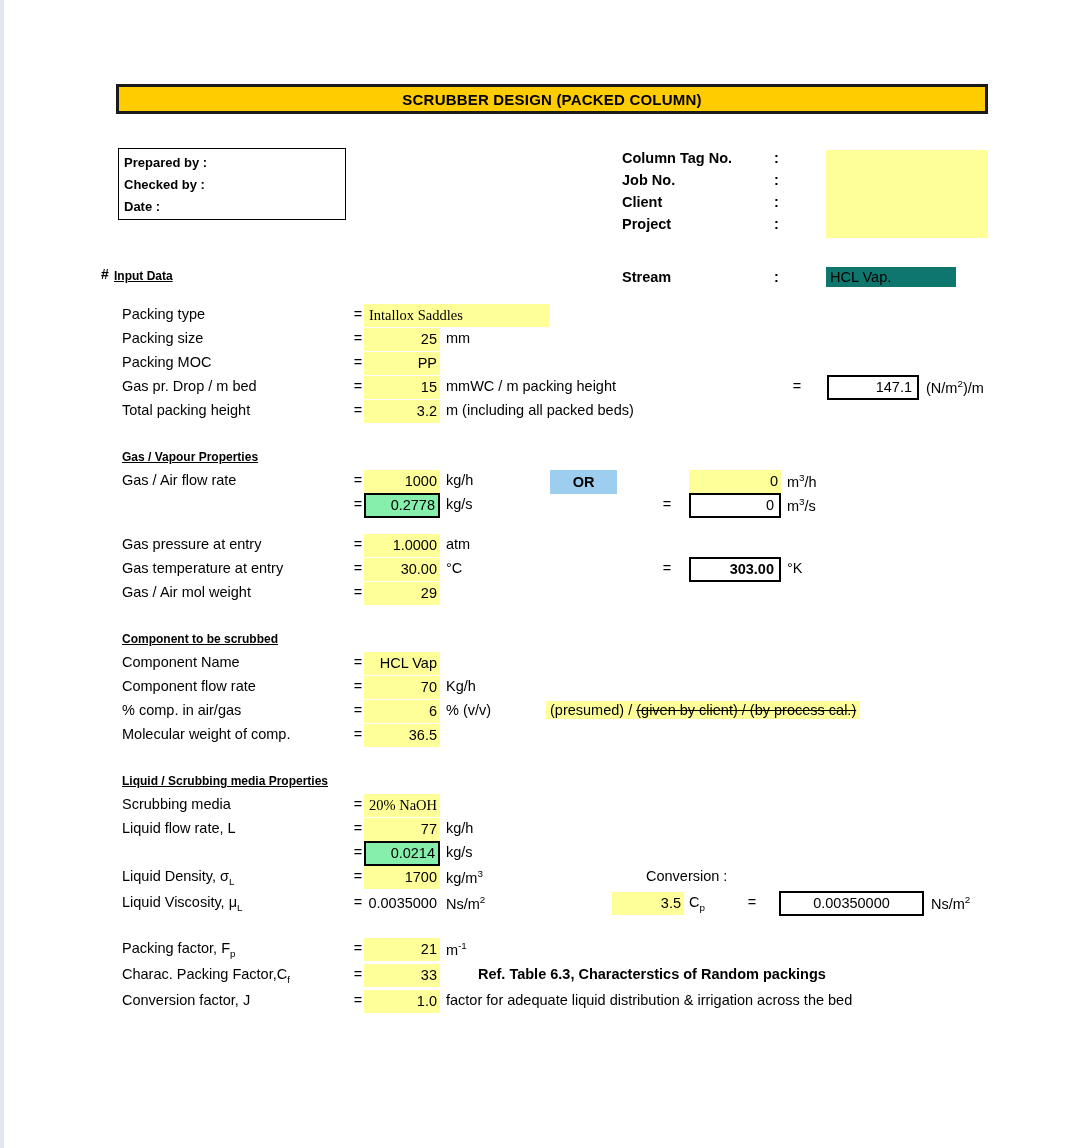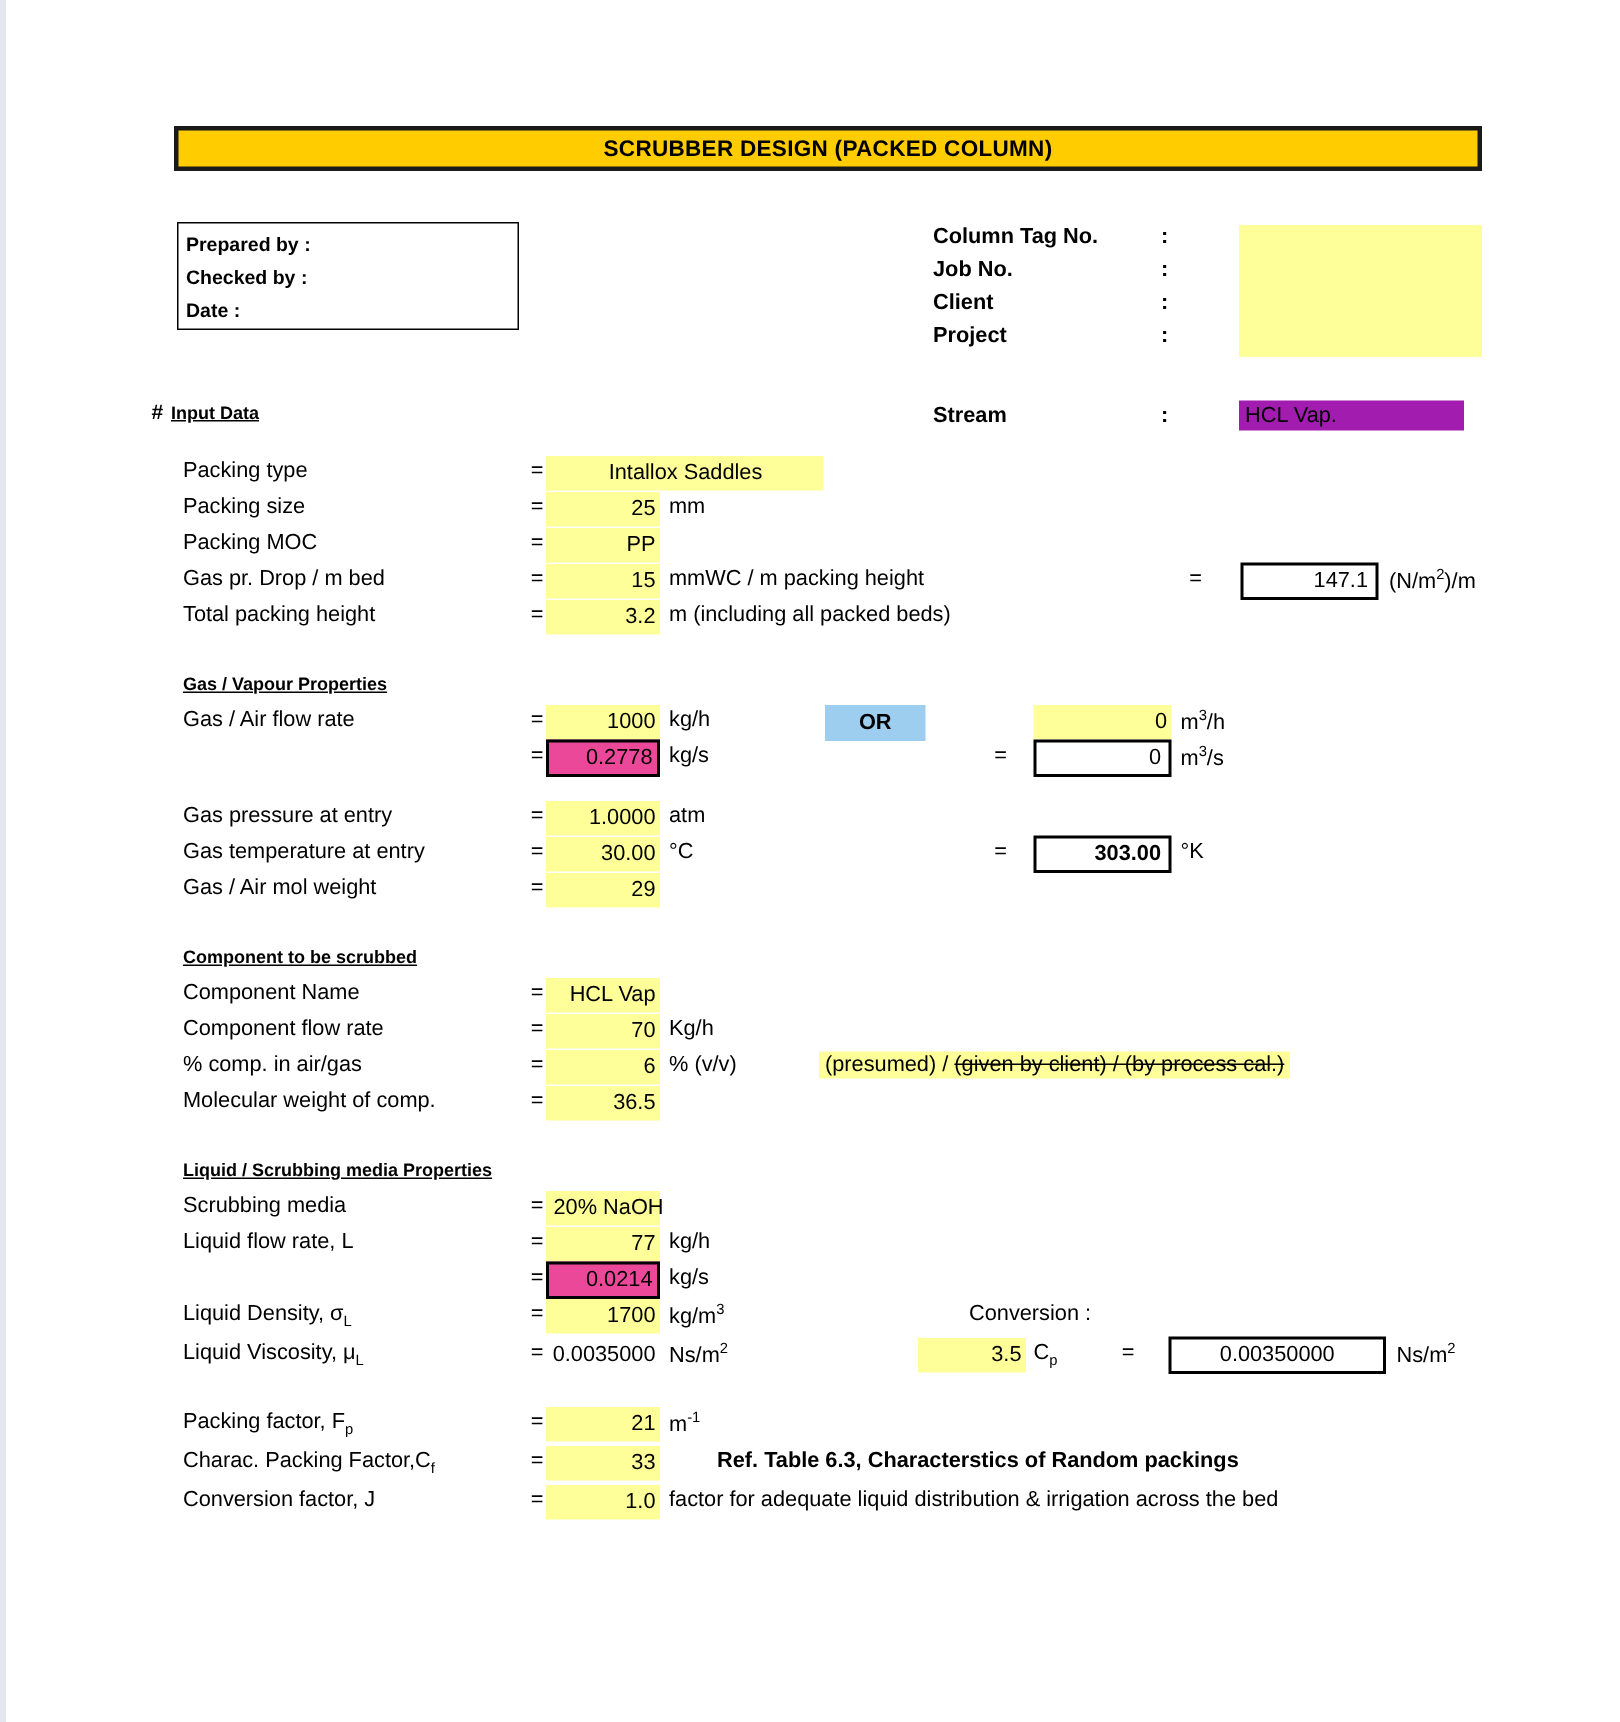--- a/index.html
+++ b/index.html
@@ -113,22 +113,22 @@
     position: absolute;
     left: 508px; top: 1px;
     display: flex;
     align-items: center;
     font-size: 14.5px;
     font-weight: bold;
   }
   .stream-row .lbl { width: 152px; }
   .stream-row .col { width: 52px; }
   .stream-val {
-    width: 150px;
-    background: #a21caf;
+    width: 130px;
+    background: #0f766e;
     font-weight: normal;
     font-size: 14.5px;
     padding: 2px 0 2px 4px;
     box-sizing: border-box;
   }
 
   
   .rows { margin-top: 8px; }
   .row {
     position: relative;
@@ -152,27 +152,27 @@
     left: 250px; top: 0;
     width: 76px;
     height: 23px;
     line-height: 23px;
     text-align: right;
     padding-right: 3px;
     box-sizing: border-box;
   }
   .cell.yellow { background: #FFFF99; }
   .cell.boxed {
-    background: #ec4899;
+    background: #86efac;
     border: 2.5px solid #000;
     height: 25px;
     line-height: 21px;
     top: -1px;
   }
-  .cell.lefttext { text-align: center; padding-left: 5px; padding-right: 4px; }
+  .cell.lefttext { text-align: left; padding-left: 5px; padding-right: 4px; font-family: Liberation Serif, serif; }
   .cell.wide { width: 185px; }
   .unit {
     position: absolute;
     left: 332px; top: 2px;
   }
 
   sup { font-size: 0.68em; vertical-align: super; }
   sub { font-size: 0.68em; vertical-align: sub; }
 
   

